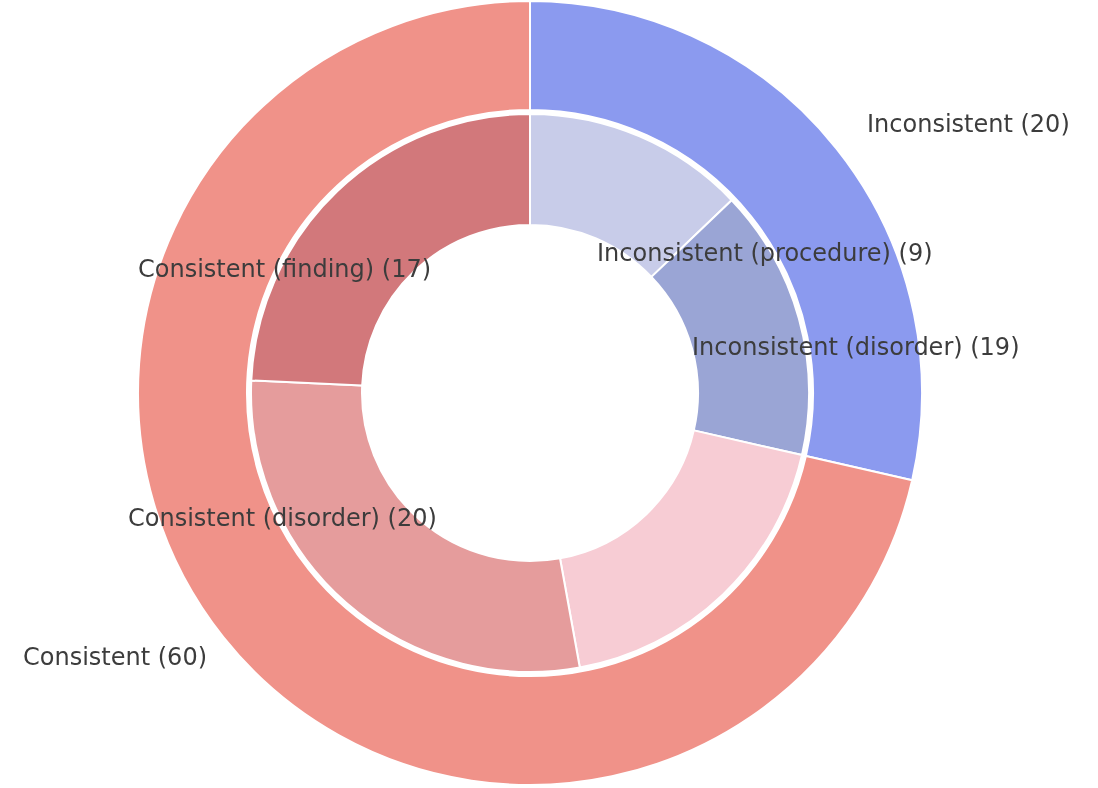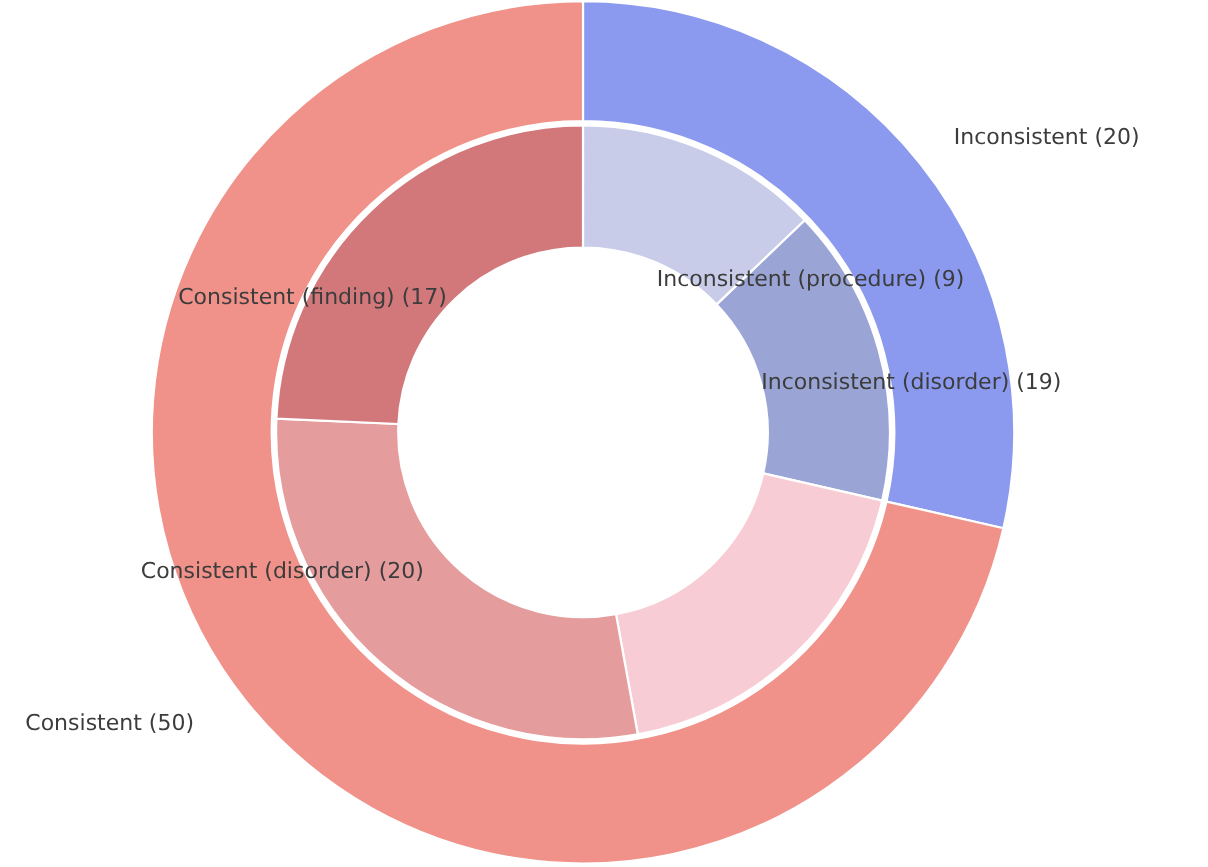--- a/index.html
+++ b/index.html
@@ -1,26 +1,26 @@
 <!DOCTYPE html>
 <html><head>
 <meta charset="utf-8">
 <style>
   html,body{margin:0;padding:0;background:#ffffff;}
   .figure{position:relative;width:1098px;height:788px;background:#ffffff;overflow:hidden;
           font-family:"DejaVu Sans",sans-serif;}
   .figure svg{position:absolute;left:0;top:0;}
-  .lbl{position:absolute;font-size:20px;line-height:1.2;color:#3c3c3c;
+  .lbl{position:absolute;font-size:24px;line-height:1.2;color:#3c3c3c;
        transform:translateY(-50%);white-space:nowrap;}
   .lbl-out-inconsistent{left:867px;top:124px;}
   .lbl-in-inc-procedure{left:597px;top:237px;margin-top:16px;}
   .lbl-in-inc-disorder{left:692px;top:347px;}
   .lbl-in-con-procedure{left:647px;top:511px;}
   .lbl-in-con-disorder{left:128px;top:518px;}
-  .lbl-in-con-finding{left:138px;top:269px;margin-left:24px;}
+  .lbl-in-con-finding{left:138px;top:269px;}
   .lbl-out-consistent{left:23px;top:657px;}
 </style>
 </head>
 <body>
 
 <div class="figure">
   <svg id="donut" width="1098" height="788" viewBox="0 0 1098 788">
       <path d="M 530.00 1.00 A 392 392 0 0 1 912.17 480.23 L 805.90 455.97 A 283 283 0 0 0 530.00 110.00 Z" fill="#8b9aef" stroke="#ffffff" stroke-width="2" stroke-linejoin="round"></path>
       <path d="M 912.17 480.23 A 392 392 0 1 1 530.00 1.00 L 530.00 110.00 A 283 283 0 1 0 805.90 455.97 Z" fill="#f09289" stroke="#ffffff" stroke-width="2" stroke-linejoin="round"></path>
       <path d="M 530.00 114.00 A 279 279 0 0 1 731.66 200.19 L 651.43 276.90 A 168 168 0 0 0 530.00 225.00 Z" fill="#c8cce9" stroke="#ffffff" stroke-width="2" stroke-linejoin="round"></path>
@@ -28,14 +28,14 @@
       <path d="M 802.00 455.08 A 279 279 0 0 1 579.82 667.52 L 560.00 558.30 A 168 168 0 0 0 693.79 430.38 Z" fill="#f7ccd4" stroke="#ffffff" stroke-width="2" stroke-linejoin="round"></path>
       <path d="M 579.82 667.52 A 279 279 0 0 1 251.28 380.48 L 362.17 385.46 A 168 168 0 0 0 560.00 558.30 Z" fill="#e59c9c" stroke="#ffffff" stroke-width="2" stroke-linejoin="round"></path>
       <path d="M 251.28 380.48 A 279 279 0 0 1 530.00 114.00 L 530.00 225.00 A 168 168 0 0 0 362.17 385.46 Z" fill="#d2787b" stroke="#ffffff" stroke-width="2" stroke-linejoin="round"></path>
     </svg>
 
   <div class="lbl lbl-out-inconsistent">Inconsistent (20)</div>
   <div class="lbl lbl-in-inc-procedure">Inconsistent (procedure) (9)</div>
   <div class="lbl lbl-in-inc-disorder">Inconsistent (disorder) (19)</div>
   <div class="lbl lbl-in-con-disorder">Consistent (disorder) (20)</div>
   <div class="lbl lbl-in-con-finding">Consistent (finding) (17)</div>
-  <div class="lbl lbl-out-consistent">Consistent (50)</div>
+  <div class="lbl lbl-out-consistent">Consistent (60)</div>
 </div>
 
 </body></html>

